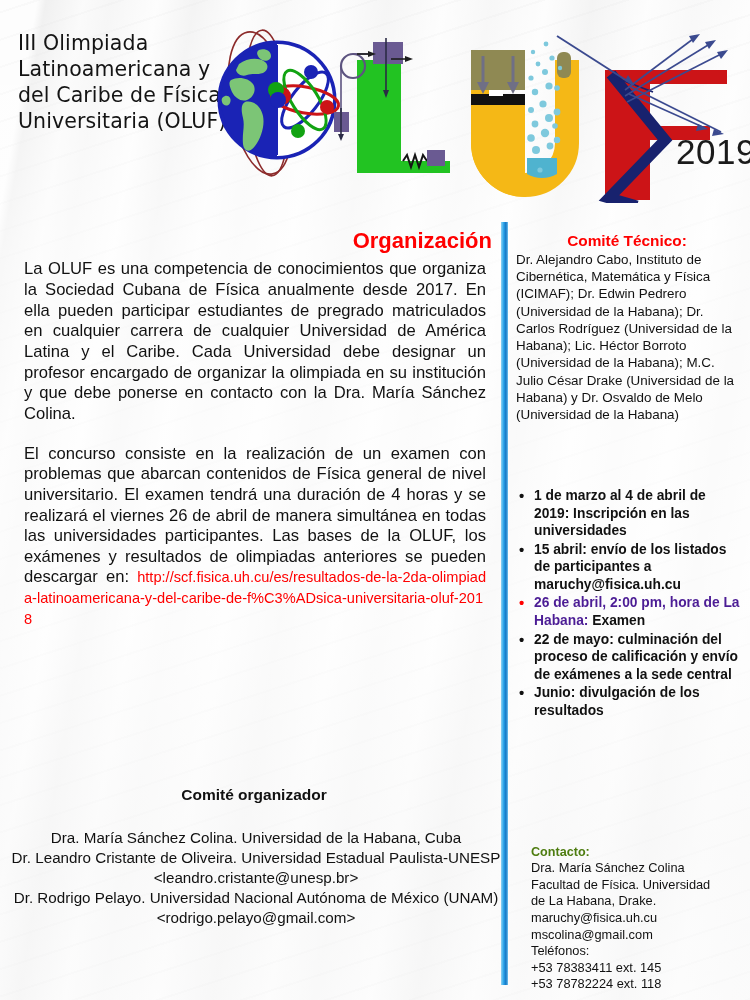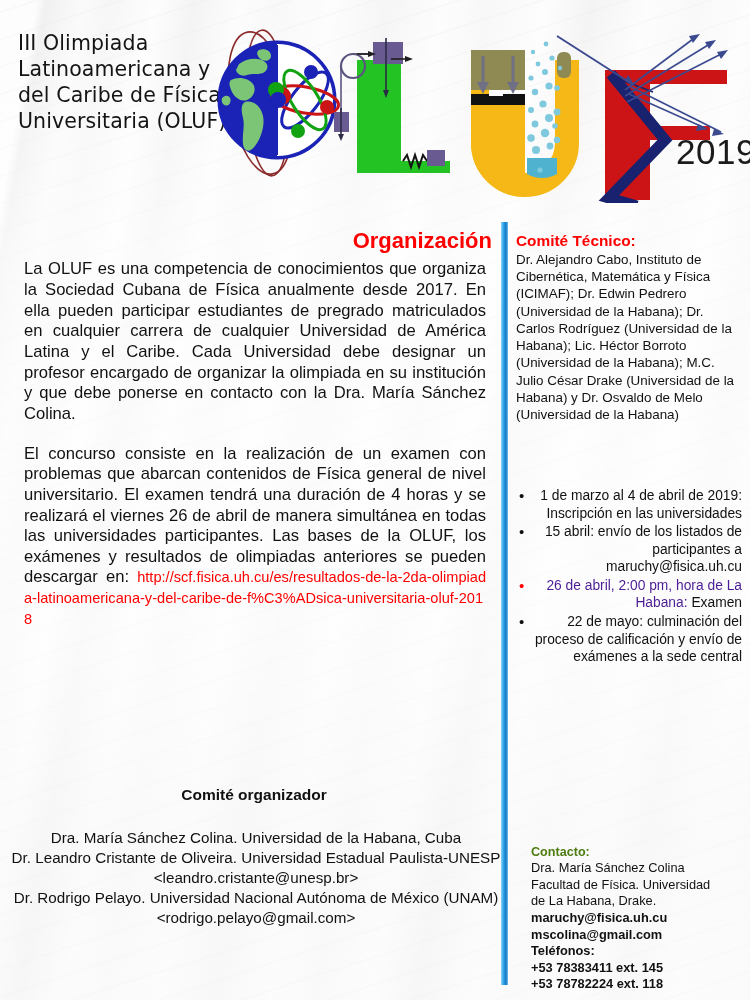--- a/index.html
+++ b/index.html
@@ -94,48 +94,48 @@
     text-align:center;font-weight:bold;font-size:15.5px;color:#111;
   }
   .org-list{
     position:absolute;left:8px;top:828px;width:496px;
     text-align:center;font-size:15.2px;line-height:1.31;color:#111;
   }
 
   
   .right-col{position:absolute;left:516px;top:232px;width:222px;}
   .r-head{
-    color:#ff0000;font-weight:bold;font-size:15.4px;text-align:left;
+    color:#ff0000;font-weight:bold;font-size:15.4px;text-align:center;
     margin:0 0 1px 0;
   }
   .r-text{
     font-size:13.4px;line-height:1.285;color:#111;margin:0;
   }
 
   .dates-block{position:absolute;left:516px;top:487px;width:226px;}
   .dates-head{
     color:#ff0000;font-weight:bold;font-size:16.4px;text-align:center;margin:0 0 2px 0;
   }
   ul.dates{
     list-style:none;margin:0;padding:0 0 0 2px;
-    font-size:13.8px;line-height:1.275;font-weight:normal;color:#111;text-align:right;
+    font-size:13.8px;line-height:1.275;font-weight:bold;color:#111;
   }
   ul.dates li{
     position:relative;padding-left:16px;margin-bottom:1px;
   }
   ul.dates li:before{
     content:"\2022";position:absolute;left:1px;top:-1px;font-size:15px;color:#111;
   }
   ul.dates li.em:before{color:#ff0000;}
   .em-red{color:#4c1d95;}
 
   .contact-block{position:absolute;left:531px;top:845px;width:214px;}
   .c-head{font-weight:bold;font-size:12.6px;color:#4d7c0f;margin:0 0 1px 0;}
   .c-line{font-size:12.8px;line-height:1.3;color:#111;margin:0;}
-  .c-line.bold{font-weight:bold;}
+  .c-line.bold{font-weight:normal;}
 </style>
 </head>
 <body>
 
 <div class="poster">
   <div class="bg-photo"></div>
   <div class="bg-veil"></div>
 
   <div class="content">
 
@@ -305,20 +305,21 @@
       <h3 class="r-head">Comité  Técnico:</h3>
       <p class="r-text">Dr. Alejandro Cabo, Instituto de Cibernética, Matemática y Física (ICIMAF); Dr. Edwin Pedrero (Universidad de la Habana); Dr. Carlos Rodríguez (Universidad de la Habana); Lic. Héctor Borroto (Universidad de la Habana); M.C. Julio César Drake (Universidad de la Habana) y Dr. Osvaldo de Melo (Universidad de la Habana)</p>
     </div>
 
     <div class="dates-block">
       <ul class="dates">
         <li><span>1 de marzo al 4 de abril de 2019: Inscripción en las universidades</span></li>
         <li><span>15 abril:  envío de los listados de participantes a maruchy@fisica.uh.cu</span></li>
         <li class="em"><span class="em-red">26 de abril, 2:00 pm, hora de La Habana:</span><span> Examen</span></li>
         <li><span>22 de mayo: culminación del proceso de calificación y envío de exámenes a la sede central</span></li>
+        <li><span>Junio:  divulgación de los resultados</span></li>
       </ul>
     </div>
 
     <div class="contact-block">
       <div class="c-head">Contacto:</div>
       <div class="c-line">Dra. María Sánchez Colina</div>
       <div class="c-line">Facultad de Física. Universidad</div>
       <div class="c-line">de La Habana, Drake.</div>
       <div class="c-line bold">maruchy@fisica.uh.cu</div>
       <div class="c-line bold">mscolina@gmail.com</div>

